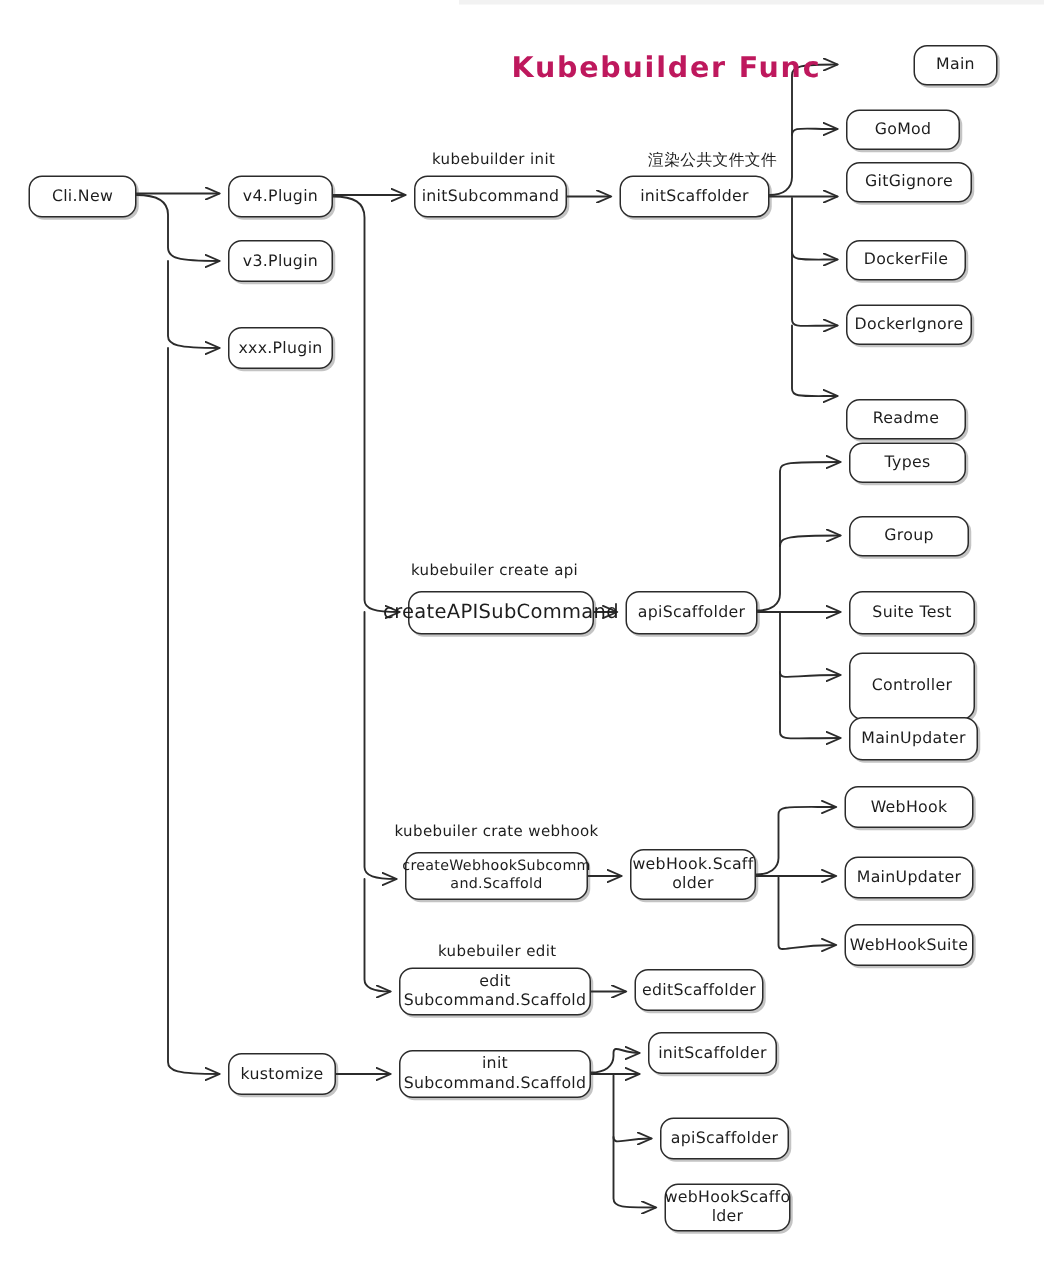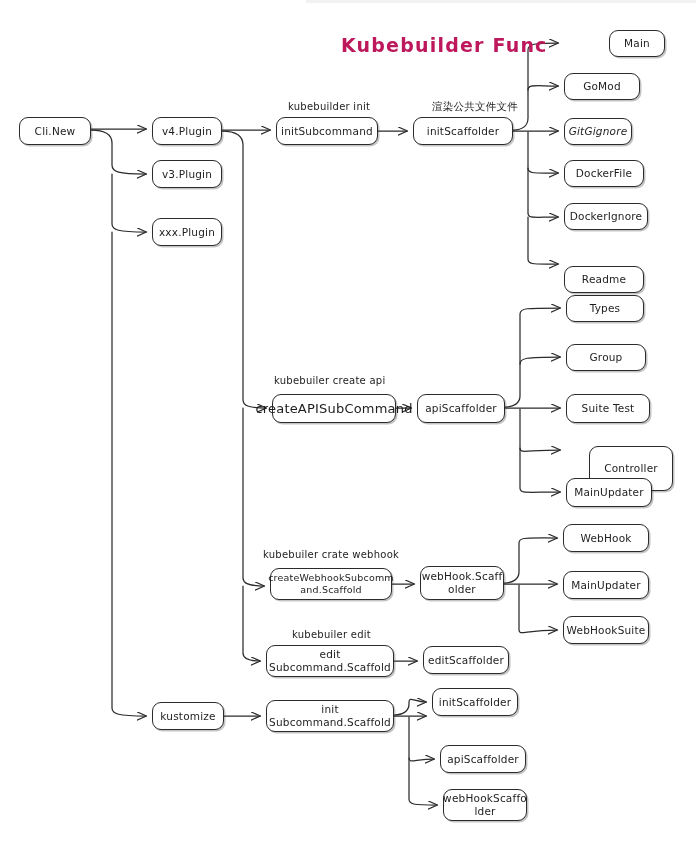--- a/index.html
+++ b/index.html
@@ -132,30 +132,30 @@
   <div class="title" style="left:341px; top:34px;">Kubebuilder Func</div>
 
   <div class="node" style="left:19px;  top:117px; width:72px;  height:28px;">Cli.New</div>
   <div class="node" style="left:152px; top:117px; width:70px;  height:28px;">v4.Plugin</div>
   <div class="node" style="left:152px; top:160px; width:70px;  height:28px;">v3.Plugin</div>
   <div class="node" style="left:152px; top:218px; width:70px;  height:28px;">xxx.Plugin</div>
   <div class="node" style="left:276px; top:117px; width:102px; height:28px;">initSubcommand</div>
   <div class="node" style="left:413px; top:117px; width:100px; height:28px;">initScaffolder</div>
   <div class="node" style="left:564px; top:30px;  width:56px;  height:27px;margin-left:45px;">Main</div>
   <div class="node" style="left:564px; top:73px;  width:76px;  height:27px;">GoMod</div>
-  <div class="node" style="left:564px; top:118px; width:68px;  height:27px;font-style:italic;">GitGignore</div>
+  <div class="node" style="left:564px; top:108px; width:84px;  height:27px;">GitGignore</div>
   <div class="node" style="left:564px; top:160px; width:80px;  height:27px;">DockerFile</div>
   <div class="node" style="left:564px; top:203px; width:84px;  height:27px;">DockerIgnore</div>
   <div class="node" style="left:564px; top:238px; width:80px;  height:27px;margin-top:28px;">Readme</div>
   <div class="node" style="left:272px; top:394px; width:124px; height:29px; font-size:13px;">createAPISubCommand</div>
   <div class="node" style="left:417px; top:394px; width:88px;  height:29px;">apiScaffolder</div>
   <div class="node" style="left:566px; top:295px; width:78px;  height:27px;">Types</div>
   <div class="node" style="left:566px; top:344px; width:80px;  height:27px;">Group</div>
   <div class="node" style="left:566px; top:394px; width:84px;  height:29px;">Suite Test</div>
-  <div class="node" style="left:589px; top:435px; width:84px;  height:45px;margin-top:11px;">Controller</div>
+  <div class="node" style="left:566px; top:435px; width:84px;  height:45px;">Controller</div>
   <div class="node" style="left:566px; top:478px; width:86px;  height:29px;">MainUpdater</div>
   <div class="node" style="left:270px; top:568px; width:122px; height:32px; font-size:9.5px;">createWebhookSubcomm
 and.Scaffold</div>
   <div class="node" style="left:563px; top:524px; width:86px;  height:28px;">WebHook</div>
   <div class="node" style="left:420px; top:566px; width:84px;  height:34px;">webHook.Scaff
 older</div>
   <div class="node" style="left:563px; top:571px; width:86px;  height:28px;">MainUpdater</div>
   <div class="node" style="left:563px; top:616px; width:86px;  height:28px;">WebHookSuite</div>
   <div class="node" style="left:266px; top:645px; width:128px; height:32px;">edit
 Subcommand.Scaffold</div>

